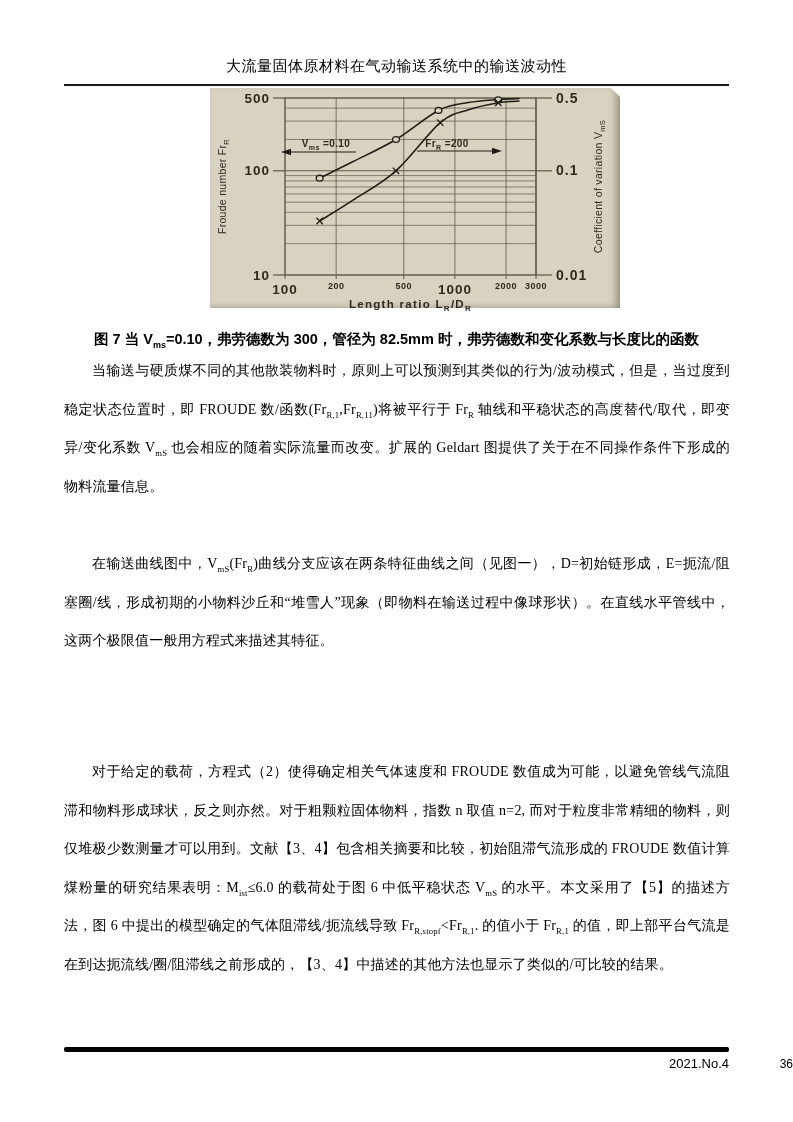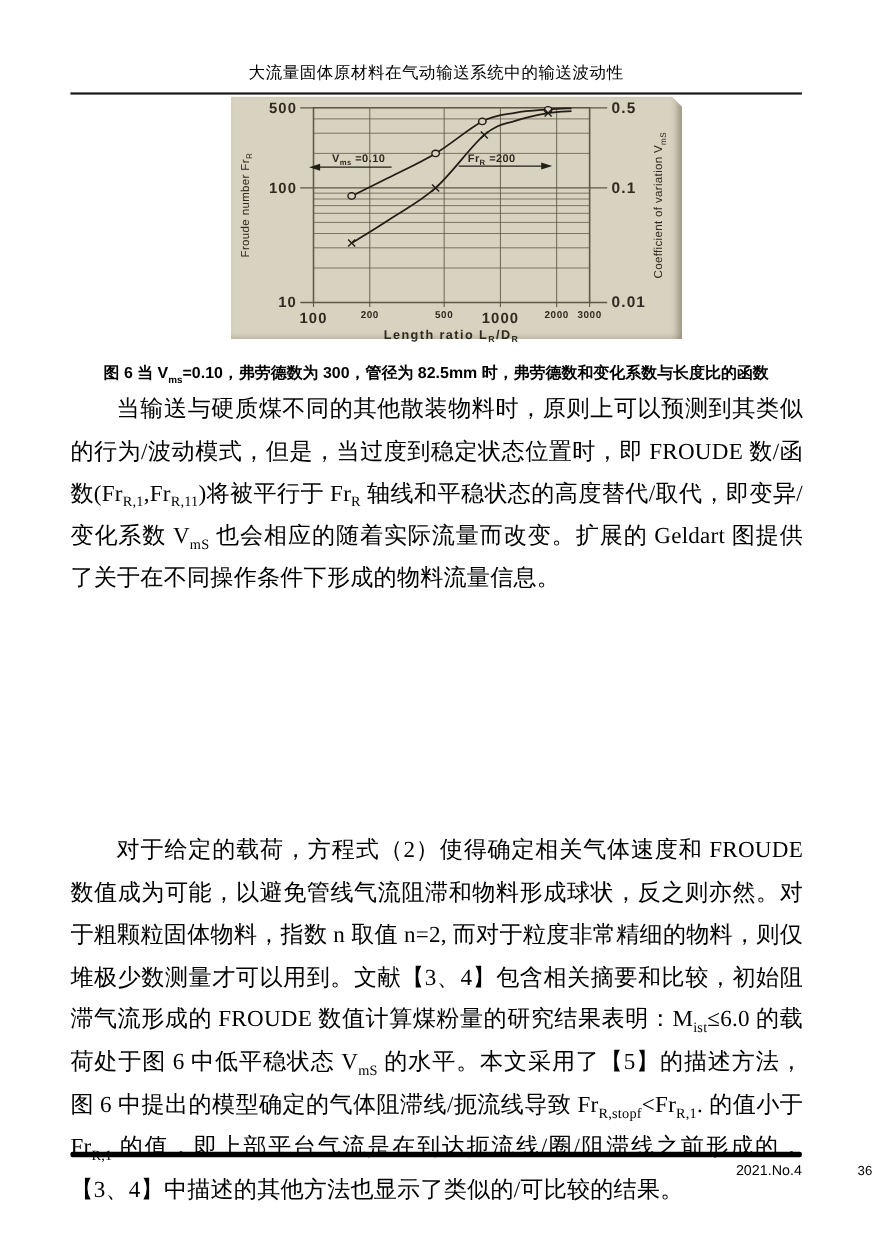--- a/index.html
+++ b/index.html
@@ -8,21 +8,21 @@
   .header-title{position:absolute;top:57px;left:0;right:0;text-align:center;
         font-size:15px;letter-spacing:.5px;}
   .header-rule{position:absolute;top:84px;left:64px;width:665px;height:2px;background:#181818;}
   .scan{position:absolute;left:210px;top:88px;width:410px;height:220px;background:#d8d3c0;
         box-shadow:inset -8px 0 7px -4px rgba(105,100,80,.55), inset 0 -5px 6px -4px rgba(105,100,80,.35);}
   .scan::after{content:"";position:absolute;top:0;right:0;width:0;height:0;
         border-style:solid;border-width:0 9px 9px 0;border-color:#fff #fff transparent transparent;}
   .caption{position:absolute;top:330px;left:40px;width:713px;text-align:center;
         font-size:14.5px;font-weight:700;
         font-family:"Liberation Sans","DejaVu Sans",sans-serif;}
-  .para{position:absolute;left:64px;width:666px;font-size:21px;line-height:38.6px;
+  .para{position:absolute;left:64px;width:666px;font-size:14px;line-height:38.6px;
         text-align:justify;text-indent:2em;letter-spacing:.2px;margin:0;}
   #p1{top:352px;} #p2{top:545px;} #p3{top:737px;margin-top:16px;}
   .formula{position:absolute;left:100px;top:690px;font-size:20px;margin:0;}
   sub,sup{font-size:.62em;line-height:0;}
   .it{font-style:italic;}
   .footer-rule{position:absolute;top:1047px;left:64px;width:665px;height:4.5px;
         background:#000;border-radius:2px;}
   .footer-page{position:absolute;top:1057px;left:0;right:0;text-align:right;font-size:12px;
         font-family:"Liberation Sans","DejaVu Sans",sans-serif;}
   .footer-issue{position:absolute;top:1056px;right:64px;font-size:13px;
@@ -99,21 +99,22 @@
         <text x="200.5" y="220" text-anchor="middle" font-size="11.5" font-weight="700" letter-spacing="1.3" fill="#2e2a1f"><tspan dy="0">Length ratio L</tspan><tspan dy="3" font-size="8">R</tspan><tspan dy="-3">/D</tspan><tspan dy="3" font-size="8">R</tspan></text>
         <text x="116" y="59" text-anchor="middle" font-size="10" font-weight="700" letter-spacing="0.4" fill="#2e2a1f"><tspan dy="0">V</tspan><tspan dy="3" font-size="7">ms</tspan><tspan dy="-3"> =0.10</tspan></text>
         <line x1="80" y1="64" x2="146" y2="64" stroke="#211e17" stroke-width="1.2"></line>
         <polygon points="71,64 81,60.8 81,67.2" fill="#211e17"></polygon>
         <text x="237" y="59" text-anchor="middle" font-size="10" font-weight="700" letter-spacing="0.4" fill="#2e2a1f"><tspan dy="0">Fr</tspan><tspan dy="3" font-size="7">R</tspan><tspan dy="-3"> =200</tspan></text>
         <line x1="207" y1="63" x2="283" y2="63" stroke="#211e17" stroke-width="1.2"></line>
         <polygon points="292,63 282,59.8 282,66.2" fill="#211e17"></polygon>
       </svg>
   </div>
 
-  <div class="caption"><span>图 6  当 V</span><sub>ms</sub><span>=0.10，弗劳德数为 300，管径为 82.5mm 时，弗劳德数和变化系数与长度比的函数</span></div>
+  <div class="caption"><span>图 7  当 V</span><sub>ms</sub><span>=0.10，弗劳德数为 300，管径为 82.5mm 时，弗劳德数和变化系数与长度比的函数</span></div>
 
   <p class="para" id="p1"><span>当输送与硬质煤不同的其他散装物料时，原则上可以预测到其类似的行为/波动模式，但是，当过度到稳定状态位置时，即 FROUDE 数/函数(Fr</span><sub>R,1</sub><span>,Fr</span><sub>R,11</sub><span>)将被平行于 Fr</span><sub>R</sub><span> 轴线和平稳状态的高度替代/取代，即变异/变化系数 V</span><sub>mS</sub><span> 也会相应的随着实际流量而改变。扩展的 Geldart 图提供了关于在不同操作条件下形成的物料流量信息。</span></p>
+  <p class="para" id="p2"><span>在输送曲线图中，V</span><sub>mS</sub><span>(Fr</span><sub>R</sub><span>)曲线分支应该在两条特征曲线之间（见图一），D=初始链形成，E=扼流/阻塞圈/线，形成初期的小物料沙丘和“堆雪人”现象（即物料在输送过程中像球形状）。在直线水平管线中，这两个极限值一般用方程式来描述其特征。</span></p>
   <p class="para" id="p3"><span>对于给定的载荷，方程式（2）使得确定相关气体速度和 FROUDE 数值成为可能，以避免管线气流阻滞和物料形成球状，反之则亦然。对于粗颗粒固体物料，指数 n 取值 n=2, 而对于粒度非常精细的物料，则仅堆极少数测量才可以用到。文献【3、4】包含相关摘要和比较，初始阻滞气流形成的 FROUDE 数值计算煤粉量的研究结果表明：M</span><sub>ist</sub><span>≤6.0 的载荷处于图 6 中低平稳状态 V</span><sub>mS</sub><span> 的水平。本文采用了【5】的描述方法，图 6 中提出的模型确定的气体阻滞线/扼流线导致 Fr</span><sub>R,stopf</sub><span>&lt;Fr</span><sub>R,1</sub><span>. 的值小于 Fr</span><sub>R,1</sub><span> 的值，即上部平台气流是在到达扼流线/圈/阻滞线之前形成的，【3、4】中描述的其他方法也显示了类似的/可比较的结果。</span></p>
 
   <div class="footer-rule"></div>
   <div class="footer-page">36</div>
   <div class="footer-issue">2021.No.4</div>
 </div>
 
 </body></html>

